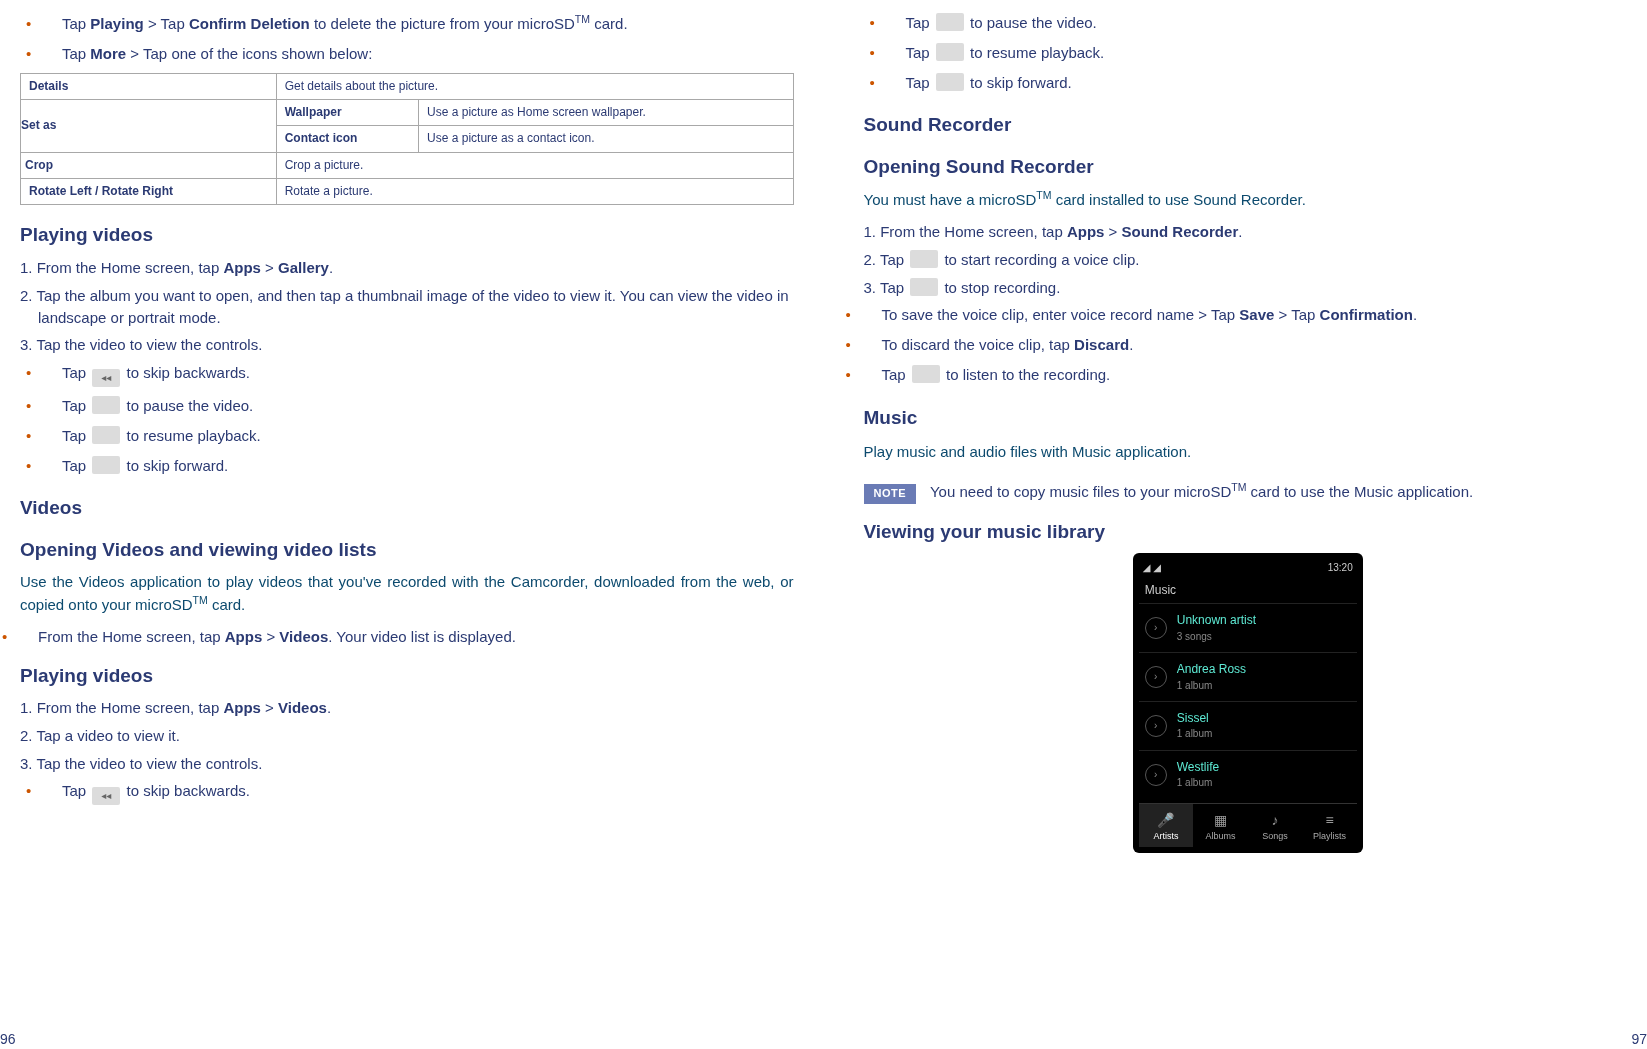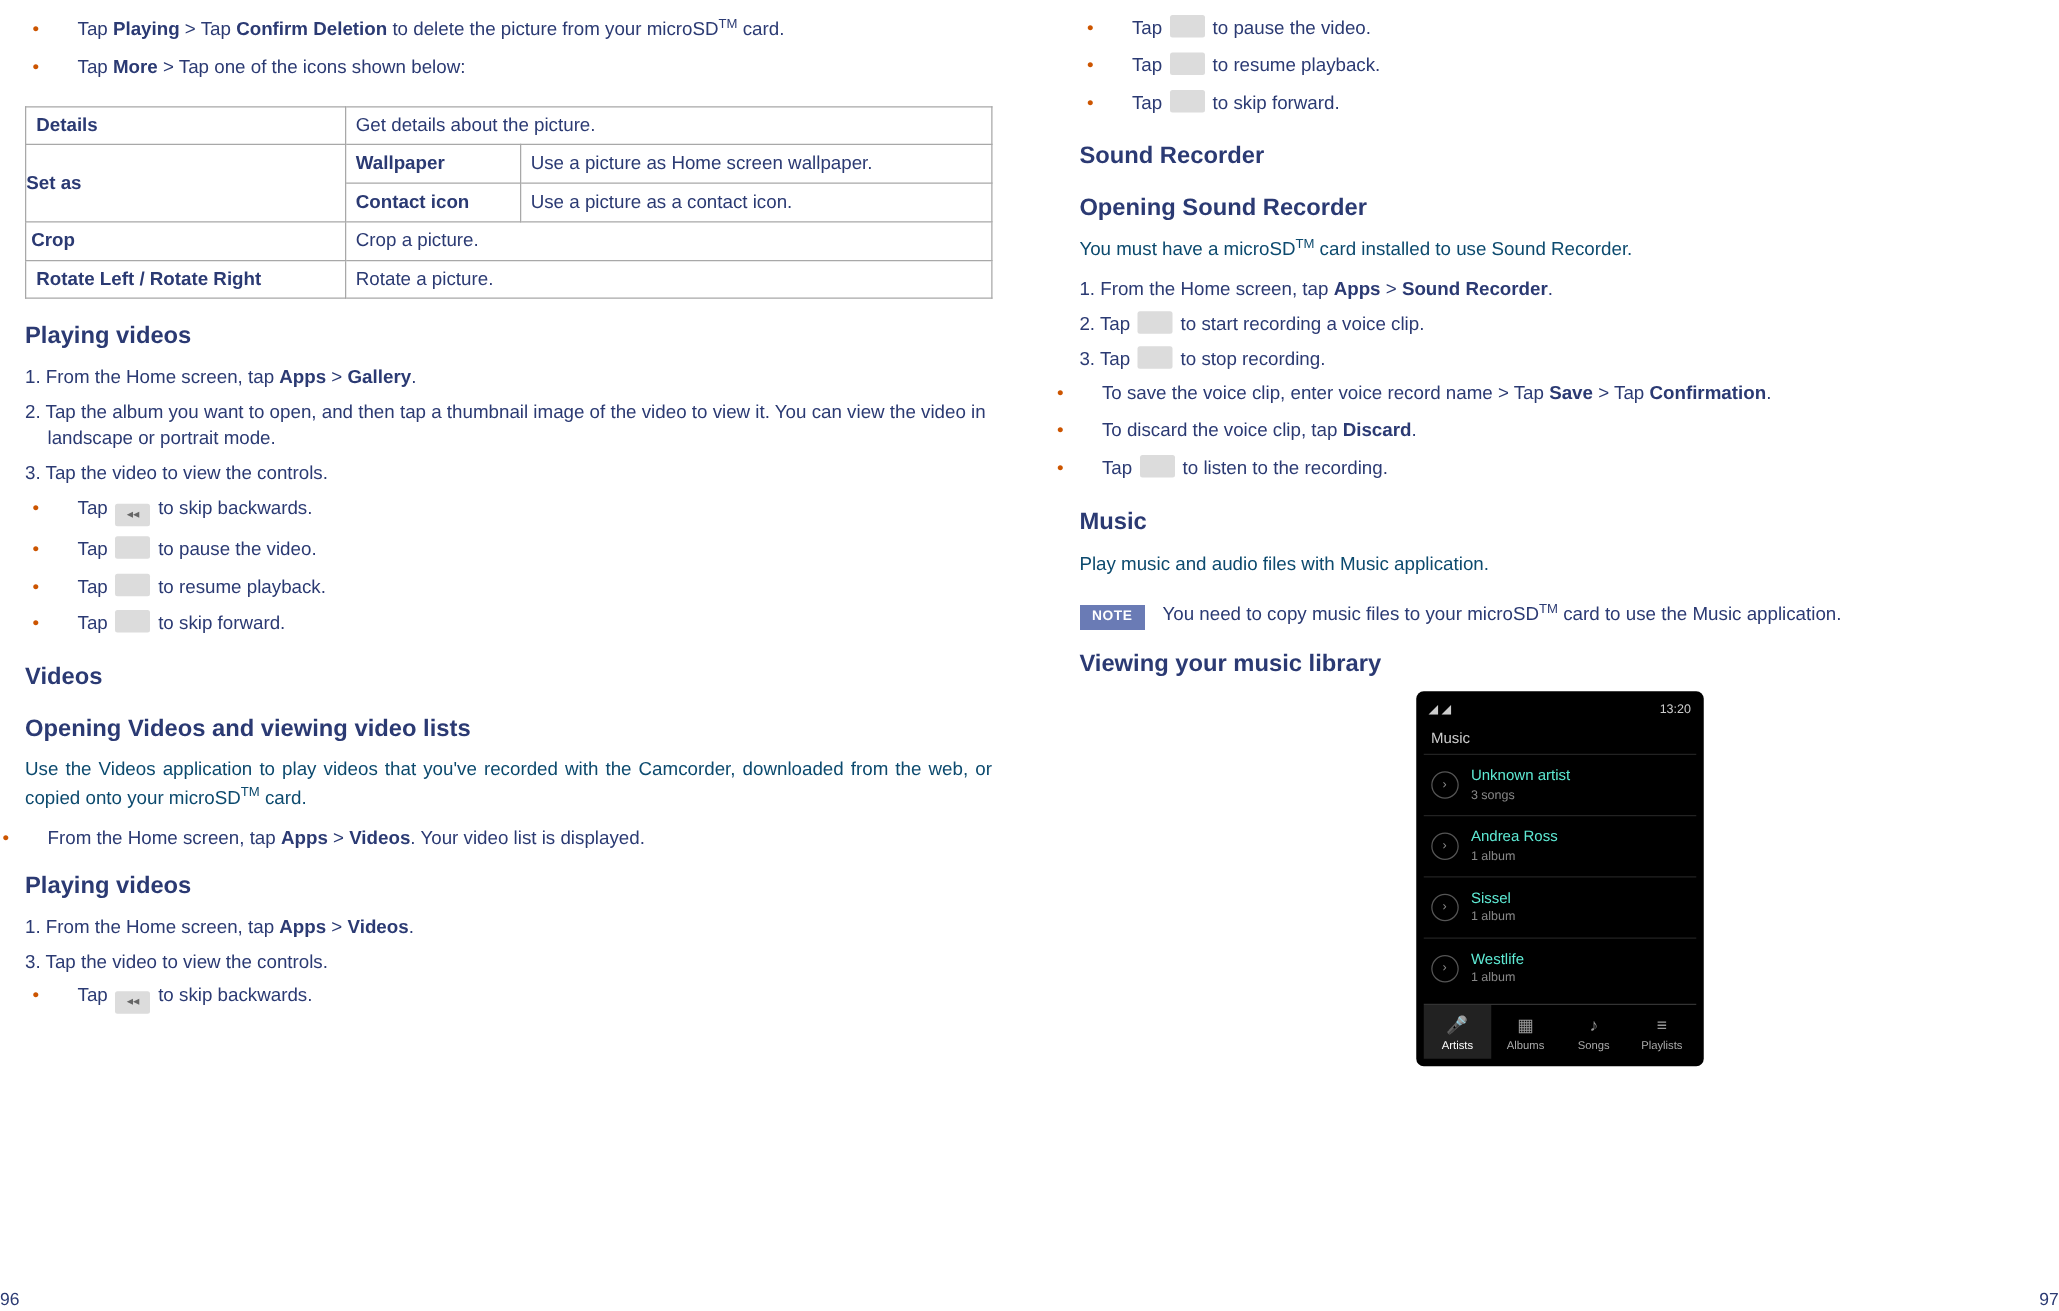--- a/index.html
+++ b/index.html
@@ -60,22 +60,22 @@
     margin: 0 2px;
     text-align: center;
     font-size: 10px;
     line-height: 18px;
     color: #666;
     text-indent: 0;
   }
   table.opts {
     border-collapse: collapse;
     width: 100%;
-    margin: 20px 0 16px 0;
-    font-size: 15px;
+    margin: 8px 0 16px 0;
+    font-size: 12px;
   }
   table.opts td, table.opts th {
     border: 1px solid #a8a8a8;
     padding: 4px 8px;
     text-align: left;
     vertical-align: middle;
   }
   table.opts .hdr {
     font-weight: bold;
   }
@@ -228,20 +228,21 @@
     <h3 class="subsec">Opening Videos and viewing video lists</h3>
     <p class="body" style="text-align:justify"><span>Use the Videos application to play videos that you've recorded with the Camcorder, downloaded from the web, or copied onto your microSD</span><span class="sup">TM</span><span> card.</span></p>
     <div class="sub" style="margin-left:0">
       <span class="orange-dot">•</span><span>From the Home screen, tap </span><b>Apps</b><span> &gt; </span><b>Videos</b><span>.  Your video list is displayed.</span>
     </div>
 
     <h3 class="subsec">Playing videos</h3>
     <div class="step">
       <span>1. From the Home screen, tap </span><b>Apps</b><span> &gt; </span><b>Videos</b><span>.</span>
     </div>
+    <div class="step">2. Tap a video to view it.</div>
     <div class="step">3. Tap the video to view the controls.</div>
     <div class="sub"><span class="orange-dot">•</span><span>Tap </span><span class="iconbox">◂◂</span><span> to skip backwards.</span></div>
 
     <div class="pgnum l">96</div>
   </div>
 
   <div class="page right">
     <div class="sub"><span class="orange-dot">•</span><span>Tap </span><span class="iconbox"></span><span> to pause the video.</span></div>
     <div class="sub"><span class="orange-dot">•</span><span>Tap </span><span class="iconbox"></span><span> to resume playback.</span></div>
     <div class="sub"><span class="orange-dot">•</span><span>Tap </span><span class="iconbox"></span><span> to skip forward.</span></div>

